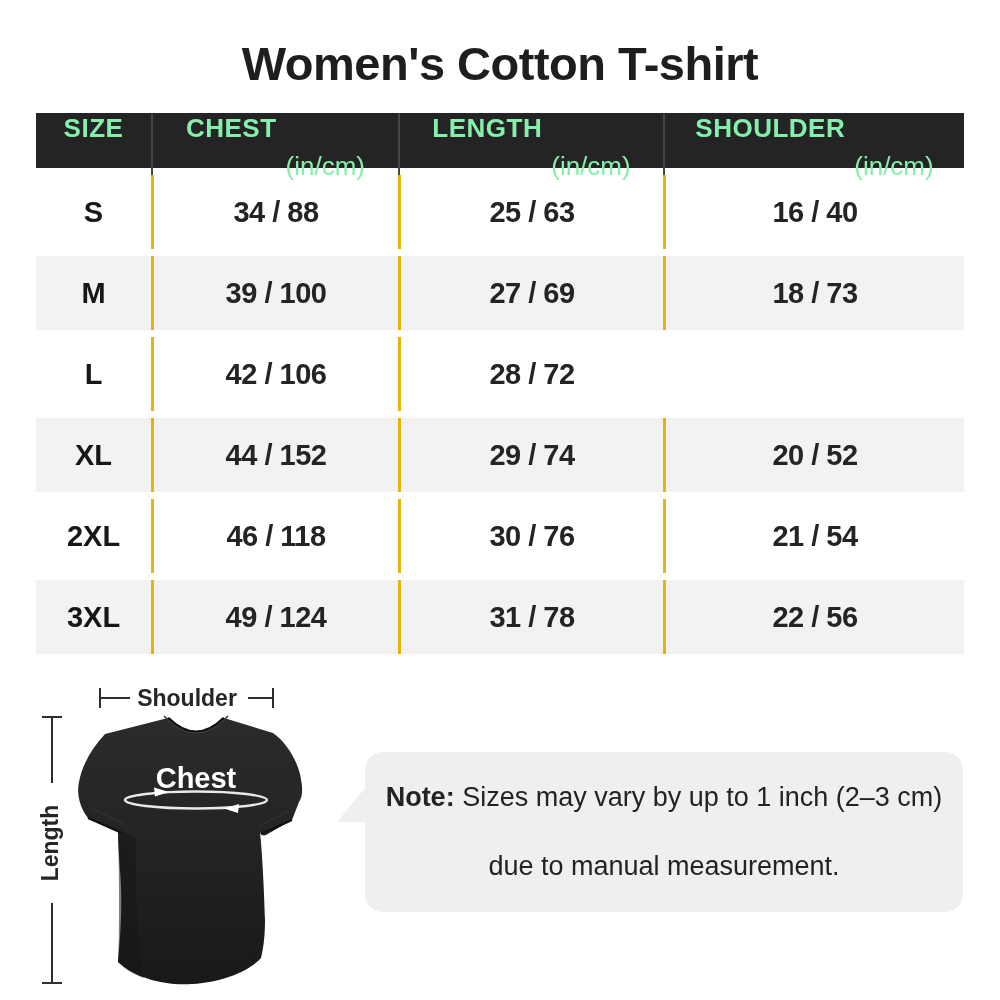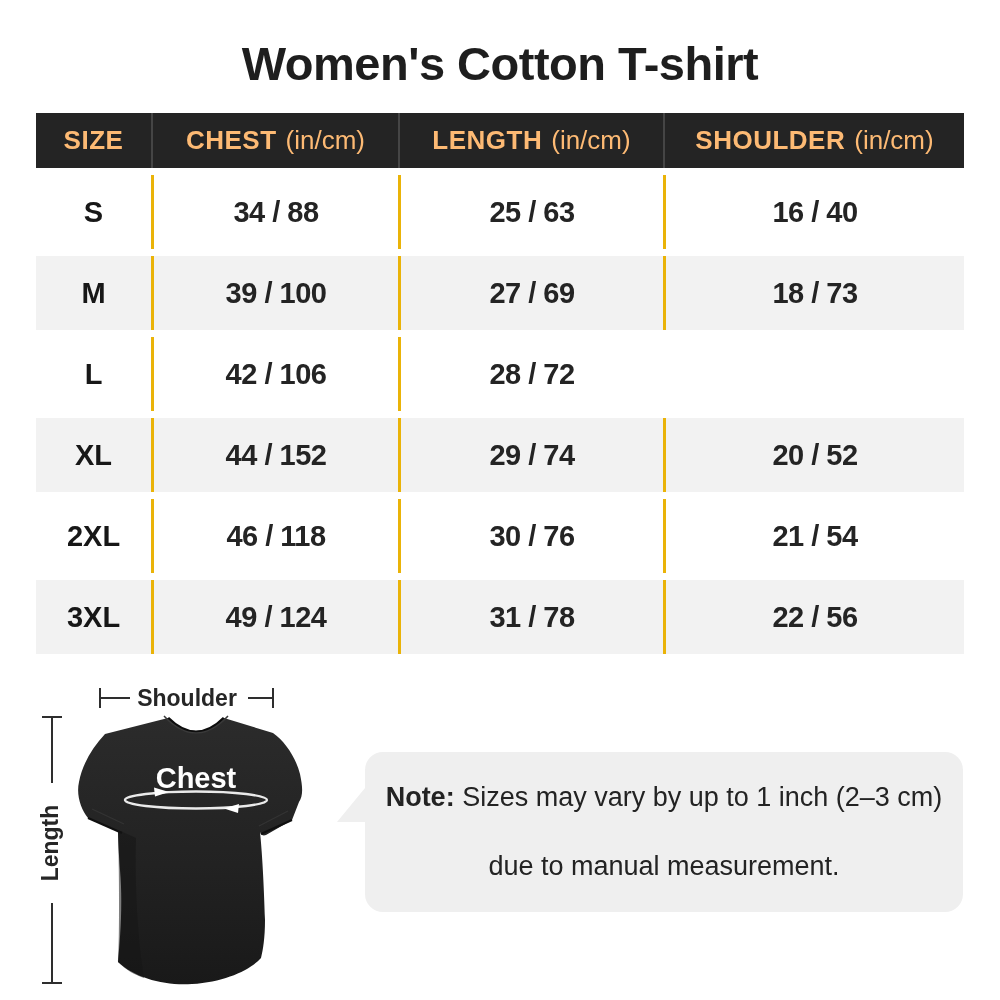--- a/index.html
+++ b/index.html
@@ -8,24 +8,24 @@
   .page { position:relative; width:1000px; height:1000px; background:#fff; overflow:hidden; margin:0 auto; }
 
   
   .title { position:absolute; top:22px; left:0; width:100%; text-align:center;
            font-size:47px; line-height:60px; font-weight:800; color:#1e1e1e; letter-spacing:-0.5px;margin-top:12px; }
 
   
   .size-table { position:absolute; left:36px; top:113px; width:928px; }
   .thead, .trow { display:grid; grid-template-columns:115px 247px 265px 301px; }
   .thead { height:55px; background:#242424; margin-bottom:7px; }
-  .hcell { display:flex; align-items:center; justify-content:center; gap:9px;
-           color:#fdba74; font-size:26px; }
+  .hcell { display:flex; justify-content:center; gap:9px;
+           color:#86efac; font-size:26px; }
   .hcell .cname { font-weight:800; letter-spacing:0.5px; }
-  .hcell .unit { font-weight:400; }
+  .hcell .unit { font-weight:400;margin-top:38px; }
   .hcell .unit:empty { display:none; }
   .hcell + .hcell { border-left:2px solid #454545; }
   .trow { height:74px; margin-bottom:7px; }
   .trow:nth-child(even) { background:#f2f2f2; }
   .trow:last-child { margin-bottom:0; }
   .cell { display:flex; align-items:center; justify-content:center;
           font-size:29px; font-weight:700; color:#242424; letter-spacing:-0.5px; }
   .cell + .cell { border-left:3px solid #eab308; }
   .size-cell { font-weight:800; color:#171717; letter-spacing:0; }
 

